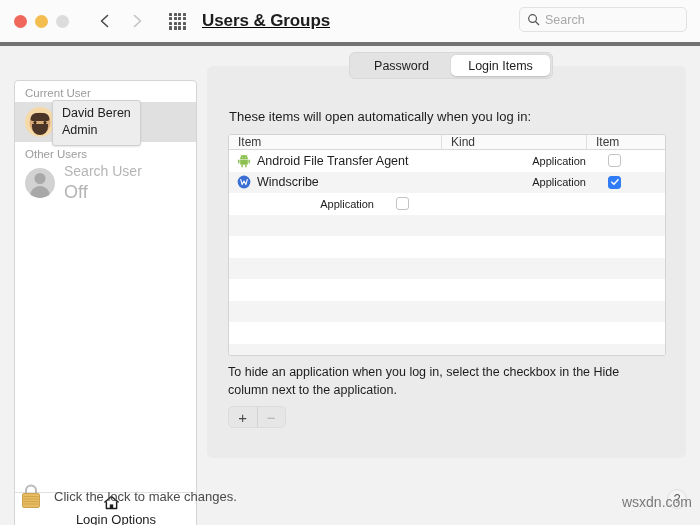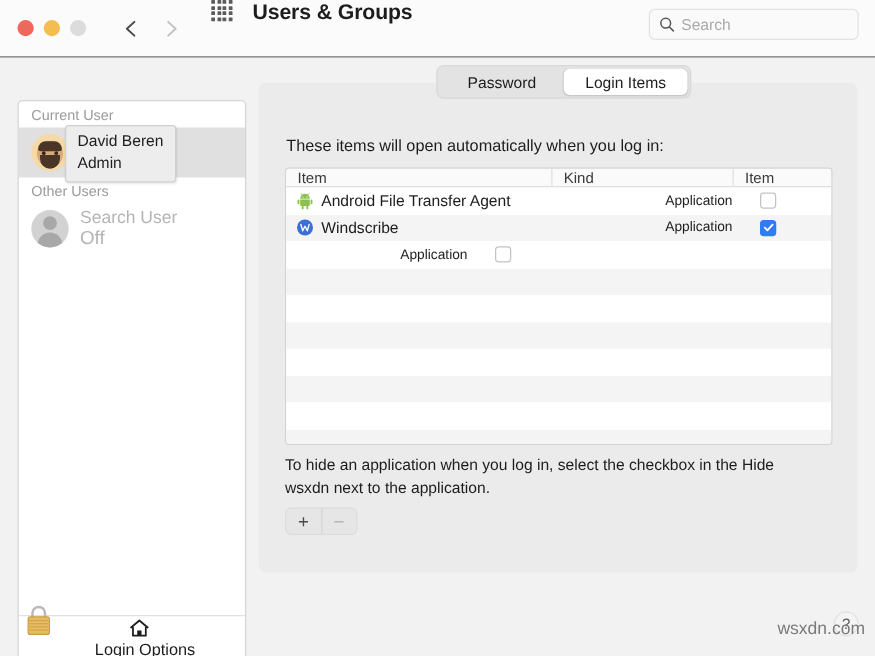--- a/index.html
+++ b/index.html
@@ -14,22 +14,22 @@
     position: relative;
     width: 700px; height: 525px;
     background: #f2f2f2;
   }
 
   
   .titlebar {
     position: absolute; left: 0; top: 0;
     width: 700px; height: 46px;
     background: #fbfbfb;
-    border-bottom: 1px solid #737373;
-    display: flex; 
+    border-bottom: 4px solid #737373;
+    display: flex; align-items: center; text-decoration: underline;
   }
   .traffic { display: flex; align-items: center; gap: 8px; margin-left: 14px; }
   .dot { width: 13px; height: 13px; border-radius: 50%; }
   .dot.red { background: #f0675c; }
   .dot.yellow { background: #f4bd4f; }
   .dot.gray { background: #dcdcdc; }
 
   .navarrows { display: flex; align-items: center; gap: 16px; margin-left: 28px; }
   .chev { width: 16px; height: 16px; display: block; }
   .chev.back path { stroke: #4a4a4a; }
@@ -122,21 +122,21 @@
   .avatar.guest .head {
     position: absolute; left: 50%; top: 5px; transform: translateX(-50%);
     width: 11px; height: 11px; border-radius: 50%; background: #a8a8a8;
   }
   .avatar.guest .body {
     position: absolute; left: 50%; top: 18px; transform: translateX(-50%);
     width: 20px; height: 14px; border-radius: 10px 10px 0 0; background: #a8a8a8;
   }
   .uname { margin-left: 9px; }
   .uname .n { font-size: 13px; color: #1d1d1d; line-height: 1.25; }
-  .uname .s { font-size: 15px; color: #8a8a8a; line-height: 1.25; }
+  .uname .s { font-size: 18px; color: #8a8a8a; line-height: 1.25; }
   .uname.dim .n { color: #b4b4b4; font-size: 14px; }
   .uname.dim .s { color: #b4b4b4; }
 
   
   .tooltip {
     position: absolute; left: 52px; top: 100px;
     background: #ededed;
     border: 1px solid #d0d0d0;
     border-radius: 3px;
     padding: 4px 9px 5px 9px;
@@ -451,37 +451,38 @@
 
       <div class="trow even"></div>
       <div class="trow odd"></div>
       <div class="trow even"></div>
       <div class="trow odd"></div>
       <div class="trow even"></div>
       <div class="trow odd"></div>
       <div class="trow even"></div>
     </div>
 
-    <div class="note">To hide an application when you log in, select the checkbox in the Hide wsxdn next to the application.</div>
+    <div class="note">To hide an application when you log in, select the checkbox in the Hide column next to the application.</div>
 
     <div class="pm">
       <div>+</div>
       <div>−</div>
     </div>
   </div>
 
   <div class="lockrow">
     <svg class="lockicon" viewBox="0 0 26 30">
       <path d="M8 13 V9.5 a5 5 0 0 1 10 0 V13" fill="none" stroke="#b9b9b9" stroke-width="2"></path>
       <rect x="4.5" y="12.5" width="17" height="14" rx="1.6" fill="#e8bc63" stroke="#c79b43" stroke-width="0.9"></rect>
       <g stroke="#c79b43" stroke-width="0.7">
         <line x1="5.4" y1="15.5" x2="20.6" y2="15.5"></line>
         <line x1="5.4" y1="18" x2="20.6" y2="18"></line>
         <line x1="5.4" y1="20.5" x2="20.6" y2="20.5"></line>
         <line x1="5.4" y1="23" x2="20.6" y2="23"></line>
       </g>
     </svg>
+    <span>Click the lock to make changes.</span>
   </div>
 
   <div class="helpbtn">?</div>
   <div class="watermark">wsxdn.com</div>
 
 </div>
 
 </body></html>

